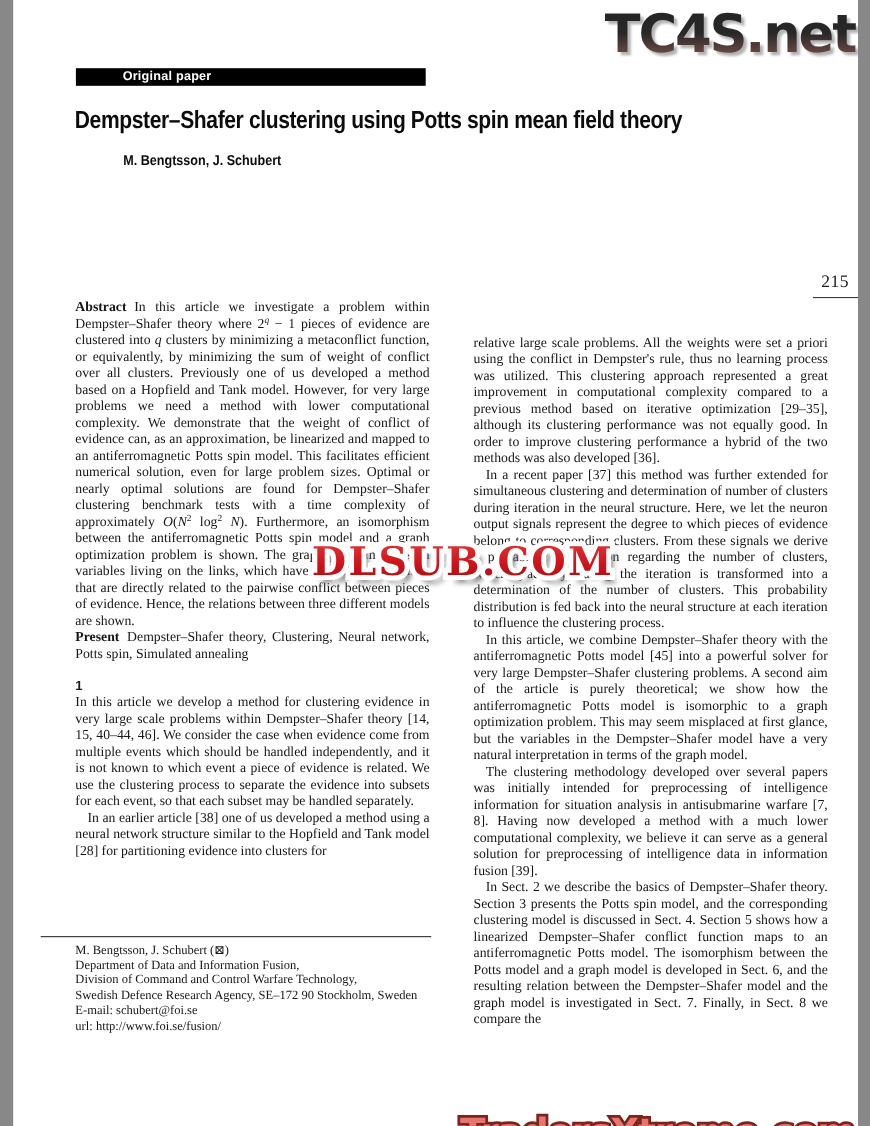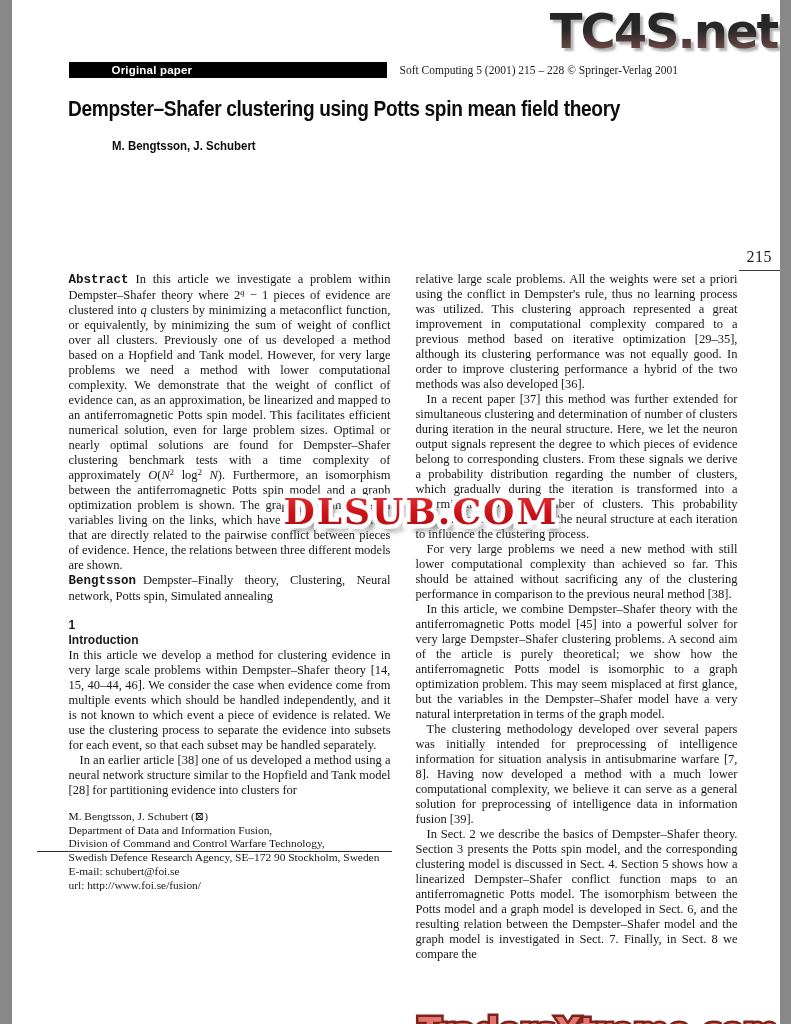--- a/index.html
+++ b/index.html
@@ -23,34 +23,34 @@
   .authors {
     position:absolute; left:100px; top:138px; white-space:nowrap;
     font-family:"Liberation Sans",sans-serif; font-weight:bold; font-size:13px; color:#0c0c0c;
     transform:scaleX(.88); transform-origin:left top;
   }
   .pagenum { position:absolute; left:735px; top:248px; font-size:16px; letter-spacing:.5px; }
   .pagenum-rule { position:absolute; left:727px; top:270px; width:64px; border-top:1.2px solid #3a3a3a; }
   
   .col { position:absolute; top:272px; width:322px; }
   .col-left { left:57px; }
-  .col-right { left:404px; }
+  .col-right { left:419px;margin-top:32px; }
   p.body {
     margin:0; text-align:justify; font-size:12.5px; line-height:15px; color:#161616;
     word-spacing:-0.1px;
   }
   p.indent { text-indent:11px; }
-  .runin { margin-right:7px;font-family:Liberation Mono, monospace; }
+  .runin { margin-right:7px; }
   .keywords { margin-top:15px; }
   .sec-num { margin-top:14px; font-family:"Liberation Sans",sans-serif; font-weight:bold; font-size:12px; line-height:15px; }
   .sec-head { font-family:"Liberation Sans",sans-serif; font-weight:bold; font-size:12px; line-height:14px; margin-bottom:1px; }
   sup { font-size:.68em; line-height:0; vertical-align:4px; }
   
   .footrule { position:absolute; left:25px; top:851px; width:355px; border-top:1.2px solid #2e2e2e; }
-  .footnote { position:absolute; left:57px; top:810px; font-size:11.4px; line-height:13.7px; white-space:nowrap; color:#161616; }
+  .footnote { position:absolute; left:57px; top:858px; font-size:11.4px; line-height:13.7px; white-space:nowrap; color:#161616; }
   .fngap { height:13px; }
   
   .wm { pointer-events:none; }
   .wm-top {
     position:absolute; top:3px; right:2px; z-index:6; white-space:nowrap;
     font-family:"DejaVu Sans",sans-serif; font-weight:bold; font-size:48px; letter-spacing:-2px;
     background:linear-gradient(180deg,#242424 0%,#282828 48%,#6b4842 82%,#9a6f65 100%);
     -webkit-background-clip:text; background-clip:text; color:transparent;
     filter:drop-shadow(3px 3px 1px rgba(170,170,170,.9));
   }
@@ -72,43 +72,40 @@
 </head>
 <body>
 
 <div class="page">
 
   <div class="wm wm-top">TC4S.net</div>
 
   <div class="cat-bar">
     <span>Original paper</span>
   </div>
-  <div class="journal-line">Soft Computing 5 (2001) 215 – 228 © Springer-Verlag 2001</div>
 
   <h1 class="title">Dempster–Shafer clustering using Potts spin mean field theory</h1>
   <div class="authors">M. Bengtsson, J. Schubert</div>
 
   <div class="pagenum">215</div>
   <div class="pagenum-rule"></div>
 
   <div class="col col-left">
     <p class="body"><b class="runin">Abstract</b><span>In this article we investigate a problem within Dempster–Shafer theory where 2<sup><i>q</i></sup> − 1 pieces of evidence are clustered into <i>q</i> clusters by minimizing a metaconflict function, or equivalently, by minimizing the sum of weight of conflict over all clusters. Previously one of us developed a method based on a Hopfield and Tank model. However, for very large problems we need a method with lower computational complexity. We demonstrate that the weight of conflict of evidence can, as an approximation, be linearized and mapped to an antiferromagnetic Potts spin model. This facilitates efficient numerical solution, even for large problem sizes. Optimal or nearly optimal solutions are found for Dempster–Shafer clustering benchmark tests with a time complexity of approximately <i>O</i>(<i>N</i><sup>2</sup> log<sup>2</sup> <i>N</i>). Furthermore, an isomorphism between the antiferromagnetic Potts spin model and a graph optimization problem is shown. The graph problem has spin variables living on the links, which have a priori probabilities that are directly related to the pairwise conflict between pieces of evidence. Hence, the relations between three different models are shown.</span></p>
 
-    <p class="body keywords"><b class="runin">Bengtsson</b><span>Dempster–Finally theory, Clustering, Neural network, Potts spin, Simulated annealing</span></p>
+    <p class="body keywords"><b class="runin">Present</b><span>Dempster–Shafer theory, Clustering, Neural network, Potts spin, Simulated annealing</span></p>
 
     <div class="sec-num">1</div>
-    <div class="sec-head">Introduction</div>
     <p class="body">In this article we develop a method for clustering evidence in very large scale problems within Dempster–Shafer theory [14, 15, 40–44, 46]. We consider the case when evidence come from multiple events which should be handled independently, and it is not known to which event a piece of evidence is related. We use the clustering process to separate the evidence into subsets for each event, so that each subset may be handled separately.</p>
     <p class="body indent">In an earlier article [38] one of us developed a method using a neural network structure similar to the Hopfield and Tank model [28] for partitioning evidence into clusters for</p>
   </div>
 
   <div class="col col-right">
     <p class="body">relative large scale problems. All the weights were set a priori using the conflict in Dempster's rule, thus no learning process was utilized. This clustering approach represented a great improvement in computational complexity compared to a previous method based on iterative optimization [29–35], although its clustering performance was not equally good. In order to improve clustering performance a hybrid of the two methods was also developed [36].</p>
     <p class="body indent">In a recent paper [37] this method was further extended for simultaneous clustering and determination of number of clusters during iteration in the neural structure. Here, we let the neuron output signals represent the degree to which pieces of evidence belong to corresponding clusters. From these signals we derive a probability distribution regarding the number of clusters, which gradually during the iteration is transformed into a determination of the number of clusters. This probability distribution is fed back into the neural structure at each iteration to influence the clustering process.</p>
-    <p class="body indent">For very large problems we need a new method with still lower computational complexity than achieved so far. This should be attained without sacrificing any of the clustering performance in comparison to the previous neural method [38].</p>
     <p class="body indent">In this article, we combine Dempster–Shafer theory with the antiferromagnetic Potts model [45] into a powerful solver for very large Dempster–Shafer clustering problems. A second aim of the article is purely theoretical; we show how the antiferromagnetic Potts model is isomorphic to a graph optimization problem. This may seem misplaced at first glance, but the variables in the Dempster–Shafer model have a very natural interpretation in terms of the graph model.</p>
     <p class="body indent">The clustering methodology developed over several papers was initially intended for preprocessing of intelligence information for situation analysis in antisubmarine warfare [7, 8]. Having now developed a method with a much lower computational complexity, we believe it can serve as a general solution for preprocessing of intelligence data in information fusion [39].</p>
     <p class="body indent">In Sect. 2 we describe the basics of Dempster–Shafer theory. Section 3 presents the Potts spin model, and the corresponding clustering model is discussed in Sect. 4. Section 5 shows how a linearized Dempster–Shafer conflict function maps to an antiferromagnetic Potts model. The isomorphism between the Potts model and a graph model is developed in Sect. 6, and the resulting relation between the Dempster–Shafer model and the graph model is investigated in Sect. 7. Finally, in Sect. 8 we compare the</p>
   </div>
 
   <div class="footrule"></div>
   <div class="footnote">
     <div>M. Bengtsson, J. Schubert (⊠)<br>Department of Data and Information Fusion,<br>Division of Command and Control Warfare Technology,<br>Swedish Defence Research Agency, SE–172 90 Stockholm, Sweden<br>E-mail: schubert@foi.se<br>url: http://www.foi.se/fusion/</div>
     <div class="fngap"></div>
   </div>

